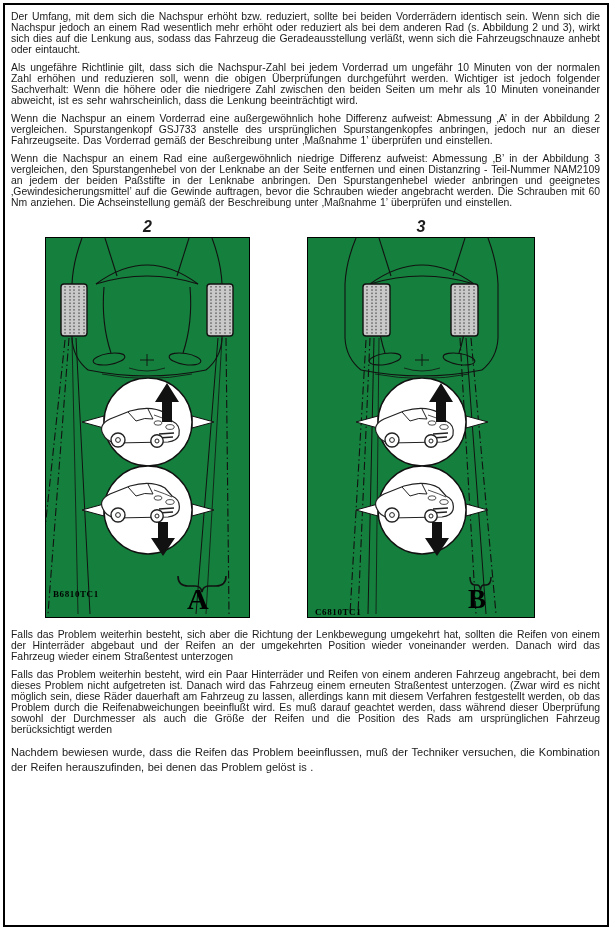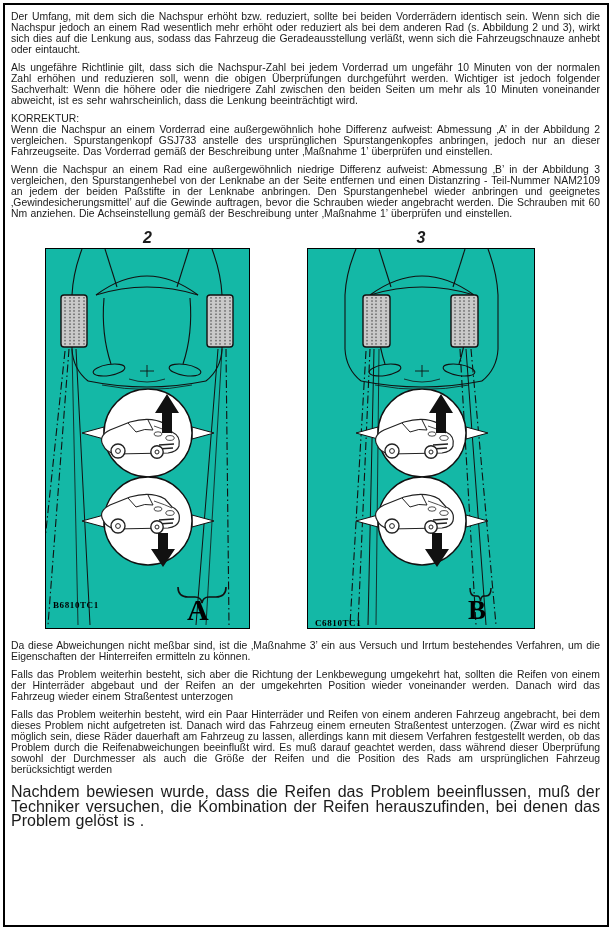--- a/index.html
+++ b/index.html
@@ -21,50 +21,49 @@
   .figures-row{position:relative;height:400px;margin:11px 0 10px 0;}
   .figure{position:absolute;top:0;}
   .figure-2{left:34px;width:205px;}
   .figure-3{left:296px;width:228px;}
   .fig-number{
     text-align:center;font-weight:bold;font-style:italic;
     font-size:16px;height:16px;line-height:16px;margin-bottom:2px;
     font-family:"Liberation Sans", sans-serif;
   }
   .fig-box{
-    position:relative;border:1.5px solid #000;height:379px;background:#14b8a6;
+    position:relative;border:1.5px solid #000;height:379px;background:#15803d;
   }
   .fig-box svg{position:absolute;left:0;top:0;}
   .fig-code{
     position:absolute;left:7px;
     font-family:"Liberation Serif", serif;font-weight:bold;
     font-size:9px;letter-spacing:0.6px;color:#000;
   }
   .figure-2 .fig-code{bottom:18px;}
   .figure-3 .fig-code{bottom:0;}
   .dim-letter{
     position:absolute;font-family:"Liberation Serif", serif;
     font-weight:bold;color:#000;line-height:1;
   }
   .figure-2 .dim-letter{left:141px;bottom:3px;font-size:30px;}
   .figure-3 .dim-letter{left:160px;bottom:4px;font-size:27px;}
   p.closing{
-    font-size:16px;line-height:14.6px;text-align:justify;
+    font-size:11px;line-height:14.6px;text-align:justify;
     margin:10px 0 0 0;word-spacing:0.5px;
   }
 </style>
 </head>
 <body>
 
 <div class="page">
 
   <p class="body">Der Umfang, mit dem sich die Nachspur erhöht bzw. reduziert, sollte bei beiden Vorderrädern identisch sein. Wenn sich die Nachspur jedoch an einem Rad wesentlich mehr erhöht oder reduziert als bei dem anderen Rad (s. Abbildung 2 und 3), wirkt sich dies auf die Lenkung aus, sodass das Fahrzeug die Geradeausstellung verläßt, wenn sich die Fahrzeugschnauze anhebt oder eintaucht.</p>
   <p class="body">Als ungefähre Richtlinie gilt, dass sich die Nachspur-Zahl bei jedem Vorderrad um ungefähr 10 Minuten von der normalen Zahl erhöhen und reduzieren soll, wenn die obigen Überprüfungen durchgeführt werden. Wichtiger ist jedoch folgender Sachverhalt: Wenn die höhere oder die niedrigere Zahl zwischen den beiden Seiten um mehr als 10 Minuten voneinander abweicht, ist es sehr wahrscheinlich, dass die Lenkung beeinträchtigt wird.</p>
 
-  <p class="body tight">KORREKTUR:</p>
   <p class="body">Wenn die Nachspur an einem Vorderrad eine außergewöhnlich hohe Differenz aufweist: Abmessung ‚A’ in der Abbildung 2 vergleichen. Spurstangenkopf GSJ733 anstelle des ursprünglichen Spurstangenkopfes anbringen, jedoch nur an dieser Fahrzeugseite. Das Vorderrad gemäß der Beschreibung unter ‚Maßnahme 1’ überprüfen und einstellen.</p>
   <p class="body">Wenn die Nachspur an einem Rad eine außergewöhnlich niedrige Differenz aufweist: Abmessung ‚B’ in der Abbildung 3 vergleichen, den Spurstangenhebel von der Lenknabe an der Seite entfernen und einen Distanzring - Teil-Nummer NAM2109 an jedem der beiden Paßstifte in der Lenknabe anbringen. Den Spurstangenhebel wieder anbringen und geeignetes ‚Gewindesicherungsmittel’ auf die Gewinde auftragen, bevor die Schrauben wieder angebracht werden. Die Schrauben mit 60 Nm anziehen. Die Achseinstellung gemäß der Beschreibung unter ‚Maßnahme 1’ überprüfen und einstellen.</p>
 
   <div class="figures-row">
 
     <div class="figure figure-2">
       <div class="fig-number">2</div>
       <div class="fig-box">
         <svg width="202" height="376" viewBox="0 0 202 376">
           <defs>
@@ -214,19 +213,18 @@
 
           <path d="M162 339 Q162 347 167 347 L169 347 Q172 347 172.5 352 Q173 347 176 347 L178 347 Q183 347 183 339" fill="none" stroke="#111" stroke-width="1.5"></path>
         </svg>
         <span class="fig-code">C6810TC1</span>
         <span class="dim-letter">B</span>
       </div>
     </div>
 
   </div>
 
-  <p class="body">Da diese Abweichungen nicht meßbar sind, ist die ‚Maßnahme 3’ ein aus Versuch und Irrtum bestehendes Verfahren, um die Eigenschaften der Hinterreifen ermitteln zu können.</p>
   <p class="body">Falls das Problem weiterhin besteht, sich aber die Richtung der Lenkbewegung umgekehrt hat, sollten die Reifen von einem der Hinterräder abgebaut und der Reifen an der umgekehrten Position wieder voneinander werden. Danach wird das Fahrzeug wieder einem Straßentest unterzogen</p>
   <p class="body">Falls das Problem weiterhin besteht, wird ein Paar Hinterräder und Reifen von einem anderen Fahrzeug angebracht, bei dem dieses Problem nicht aufgetreten ist. Danach wird das Fahrzeug einem erneuten Straßentest unterzogen. (Zwar wird es nicht möglich sein, diese Räder dauerhaft am Fahrzeug zu lassen, allerdings kann mit diesem Verfahren festgestellt werden, ob das Problem durch die Reifenabweichungen beeinflußt wird. Es muß darauf geachtet werden, dass während dieser Überprüfung sowohl der Durchmesser als auch die Größe der Reifen und die Position des Rads am ursprünglichen Fahrzeug berücksichtigt werden</p>
 
   <p class="closing">Nachdem bewiesen wurde, dass die Reifen das Problem beeinflussen, muß der Techniker versuchen, die Kombination der Reifen herauszufinden, bei denen das Problem gelöst is .</p>
 
 </div>
 
 </body></html>

